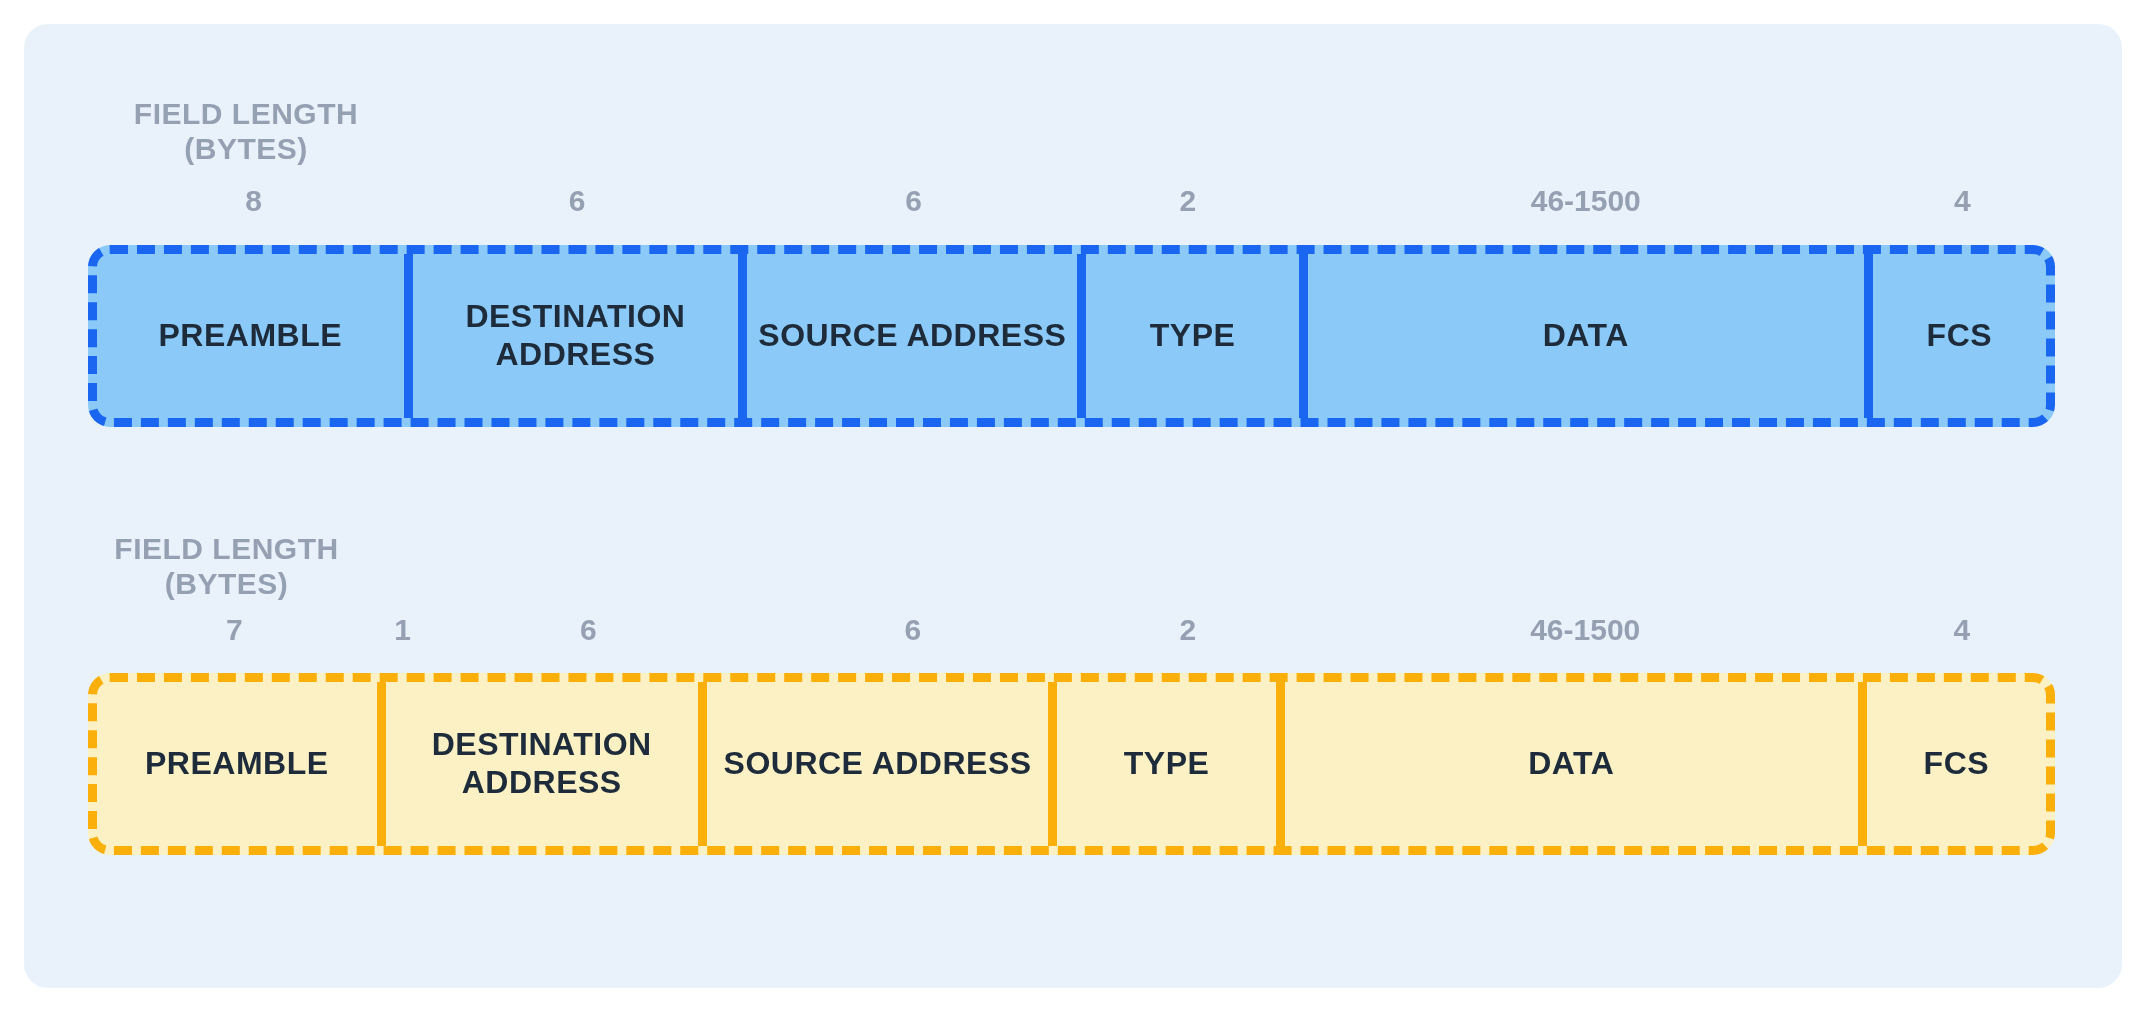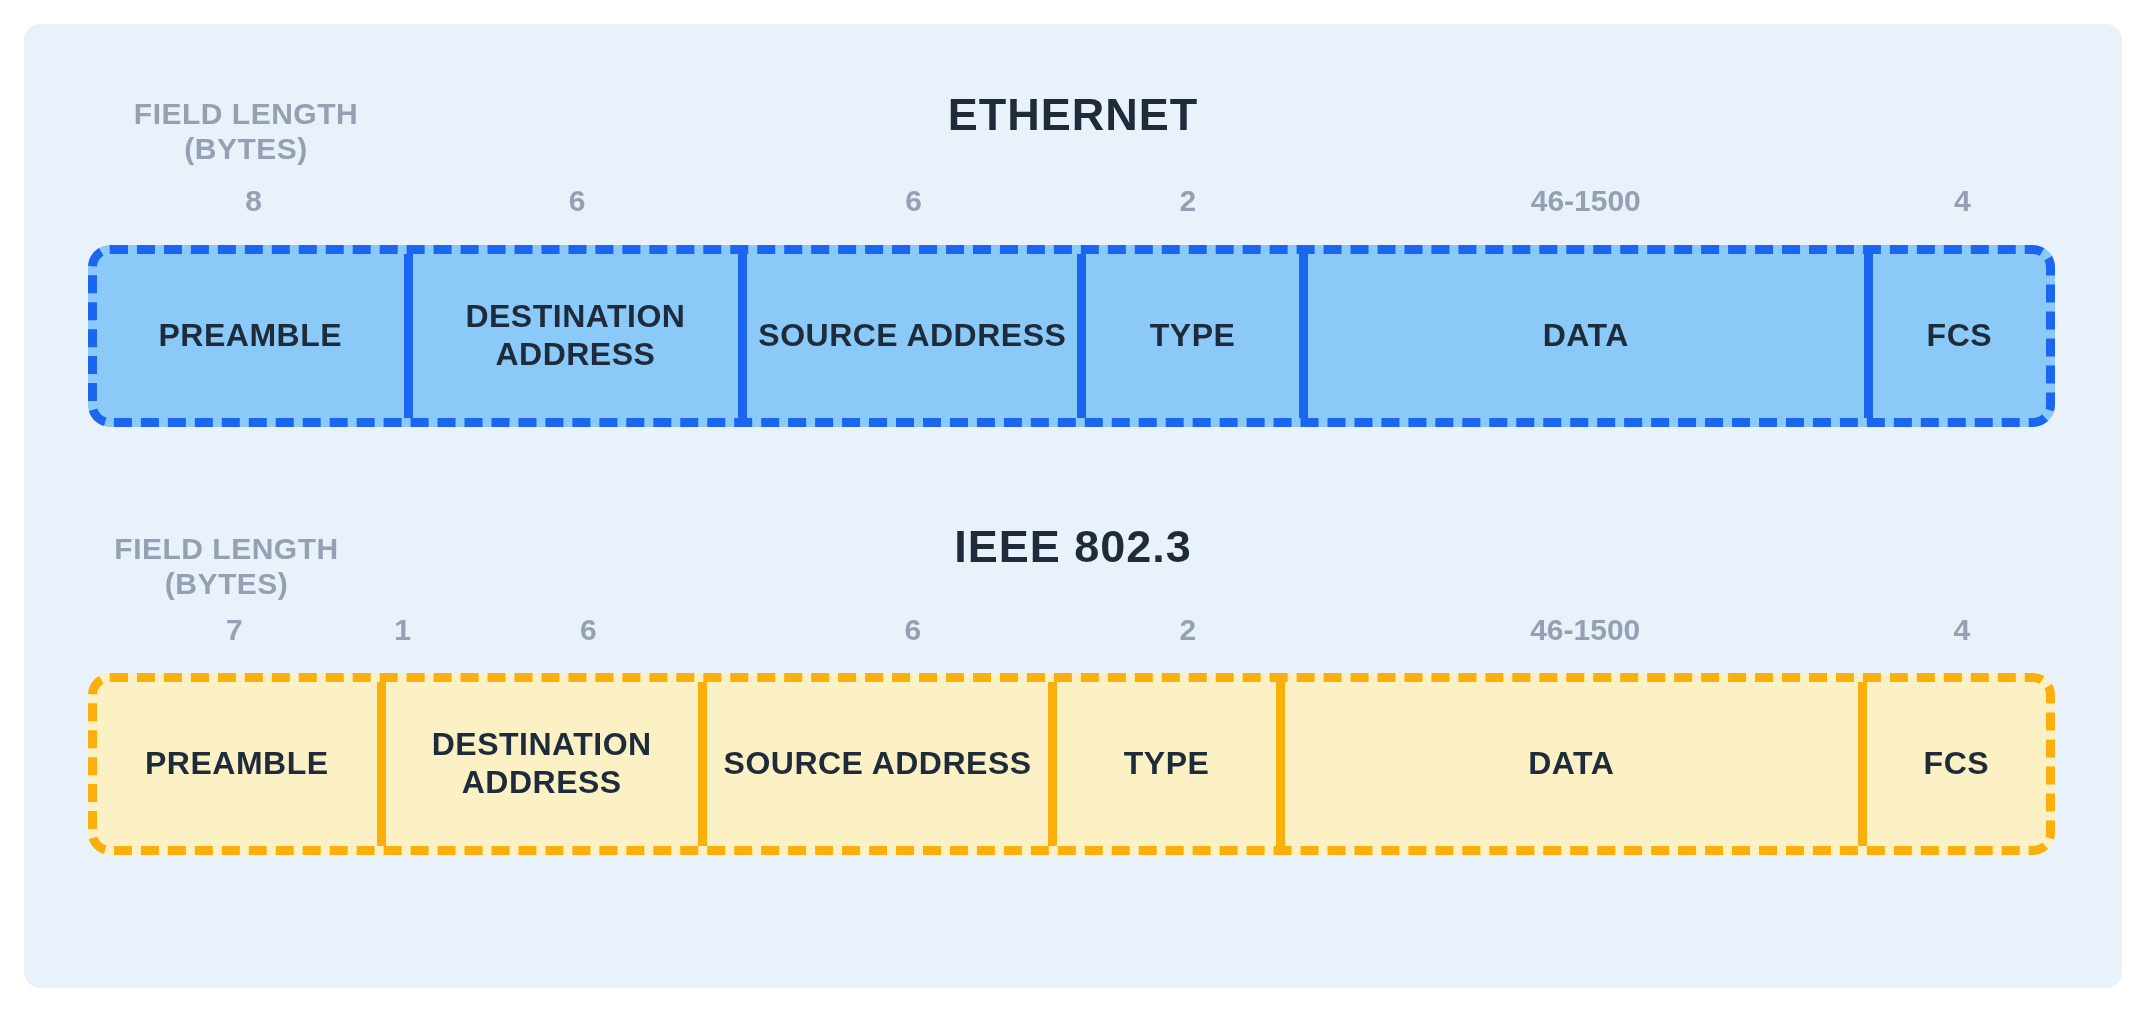--- a/index.html
+++ b/index.html
@@ -6,21 +6,21 @@
   body{
     width:2146px;height:1012px;
     background:var(--page_bg,#ffffff);
     font-family:"Liberation Sans","DejaVu Sans",sans-serif;
     -webkit-font-smoothing:antialiased;
   }
   .page{position:relative;width:2146px;height:1012px;background:var(--page_bg,#ffffff);overflow:hidden;}
   .card{
     position:absolute;inset:24px;
     background:var(--card_bg,#e9f2fb);
-    border-radius:16px;
+    border-radius:24px;
   }
   
   .flabel{
     position:absolute;
     text-align:center;
     font-weight:bold;
     font-size:30px;line-height:35px;
     letter-spacing:.5px;
     color:var(--muted_text,#96a0b3);
   }
@@ -72,21 +72,20 @@
 </head>
 <body>
 
 <div class="page">
   <div class="card">
 
     <div class="flabel" style="left:64px;width:316px;top:72px">
       <span>FIELD LENGTH</span>
       <span>(BYTES)</span>
     </div>
-    <h1 class="title" style="top:68px">ETHERNET</h1>
 
     <div class="nums" style="top:156px">
       <div class="num" style="flex:316">8</div>
       <div class="num" style="flex:337">6</div>
       <div class="num" style="flex:342">6</div>
       <div class="num" style="flex:212">2</div>
       <div class="num" style="flex:591">46-1500</div>
       <div class="num" style="flex:169">4</div>
     </div>
 
@@ -108,21 +107,20 @@
       </div>
       <div class="cell" style="flex:169">
         <span>FCS</span>
       </div>
     </div>
 
     <div class="flabel" style="left:64px;width:277px;top:507px">
       <span>FIELD LENGTH</span>
       <span>(BYTES)</span>
     </div>
-    <h1 class="title" style="top:500px">IEEE 802.3</h1>
 
     <div class="nums" style="top:586px;height:40px">
       <div class="num" style="flex:277">7</div>
       <div class="num" style="flex:63">1</div>
       <div class="num" style="flex:312">6</div>
       <div class="num" style="flex:343">6</div>
       <div class="num" style="flex:212">2</div>
       <div class="num" style="flex:590">46-1500</div>
       <div class="num" style="flex:170">4</div>
     </div>

